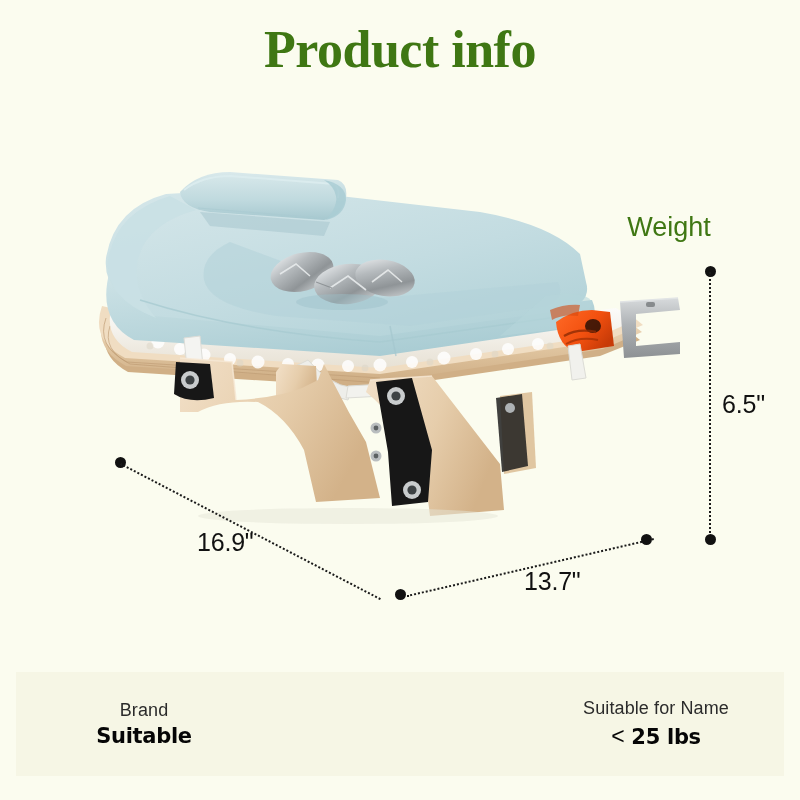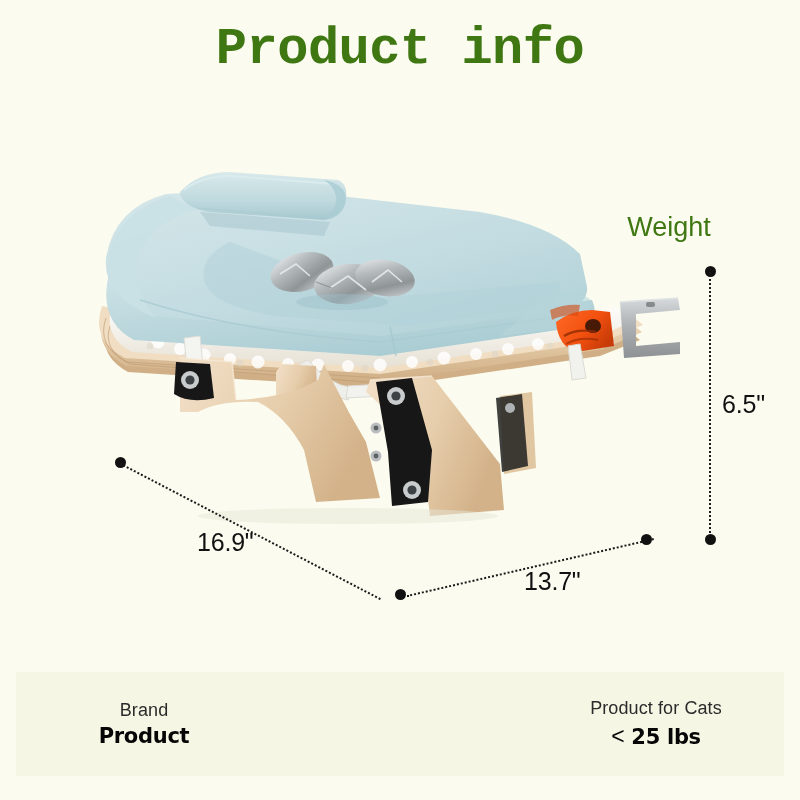--- a/index.html
+++ b/index.html
@@ -24,21 +24,21 @@
   #title {
     position: absolute;
     left: 0;
     top: 24px;
     width: 800px;
     text-align: center;
     font-size: 52px;
     font-weight: 900;
     letter-spacing: -0.5px;
     color: #3f7713;
-    font-family: Liberation Mono, monospace;
+    font-family: Liberation Serif, serif;
     line-height: 1;
   }
 
   
   #weight-badge {
     position: absolute;
     left: 622px;
     top: 100px;
     width: 94px;
     height: 94px;
@@ -363,26 +363,26 @@
   <div class="dim-dot" style="left:395px; top:589px;"></div>
   <div class="dim-label" style="left:197px; top:528px;">16.9"</div>
 
   <div class="dim-line" style="left:407px; top:595px; width:253px; transform: rotate(-13deg);"></div>
   <div class="dim-dot" style="left:641px; top:534px;"></div>
   <div class="dim-label" style="left:524px; top:567px;">13.7"</div>
 
   <div id="info-bar">
     <div class="info-col">
       <div class="info-label">Brand</div>
-      <div class="info-value">Product</div>
+      <div class="info-value">Suitable</div>
     </div>
     <div class="info-col">
     </div>
     <div class="info-col">
-      <div class="info-label">Product for Cats</div>
+      <div class="info-label">Suitable for Name</div>
       <div class="info-value">
         <span class="lt-glyph">&lt;</span>
         <span>25 lbs</span>
       </div>
     </div>
   </div>
 
 </div>
 
 </body></html>

